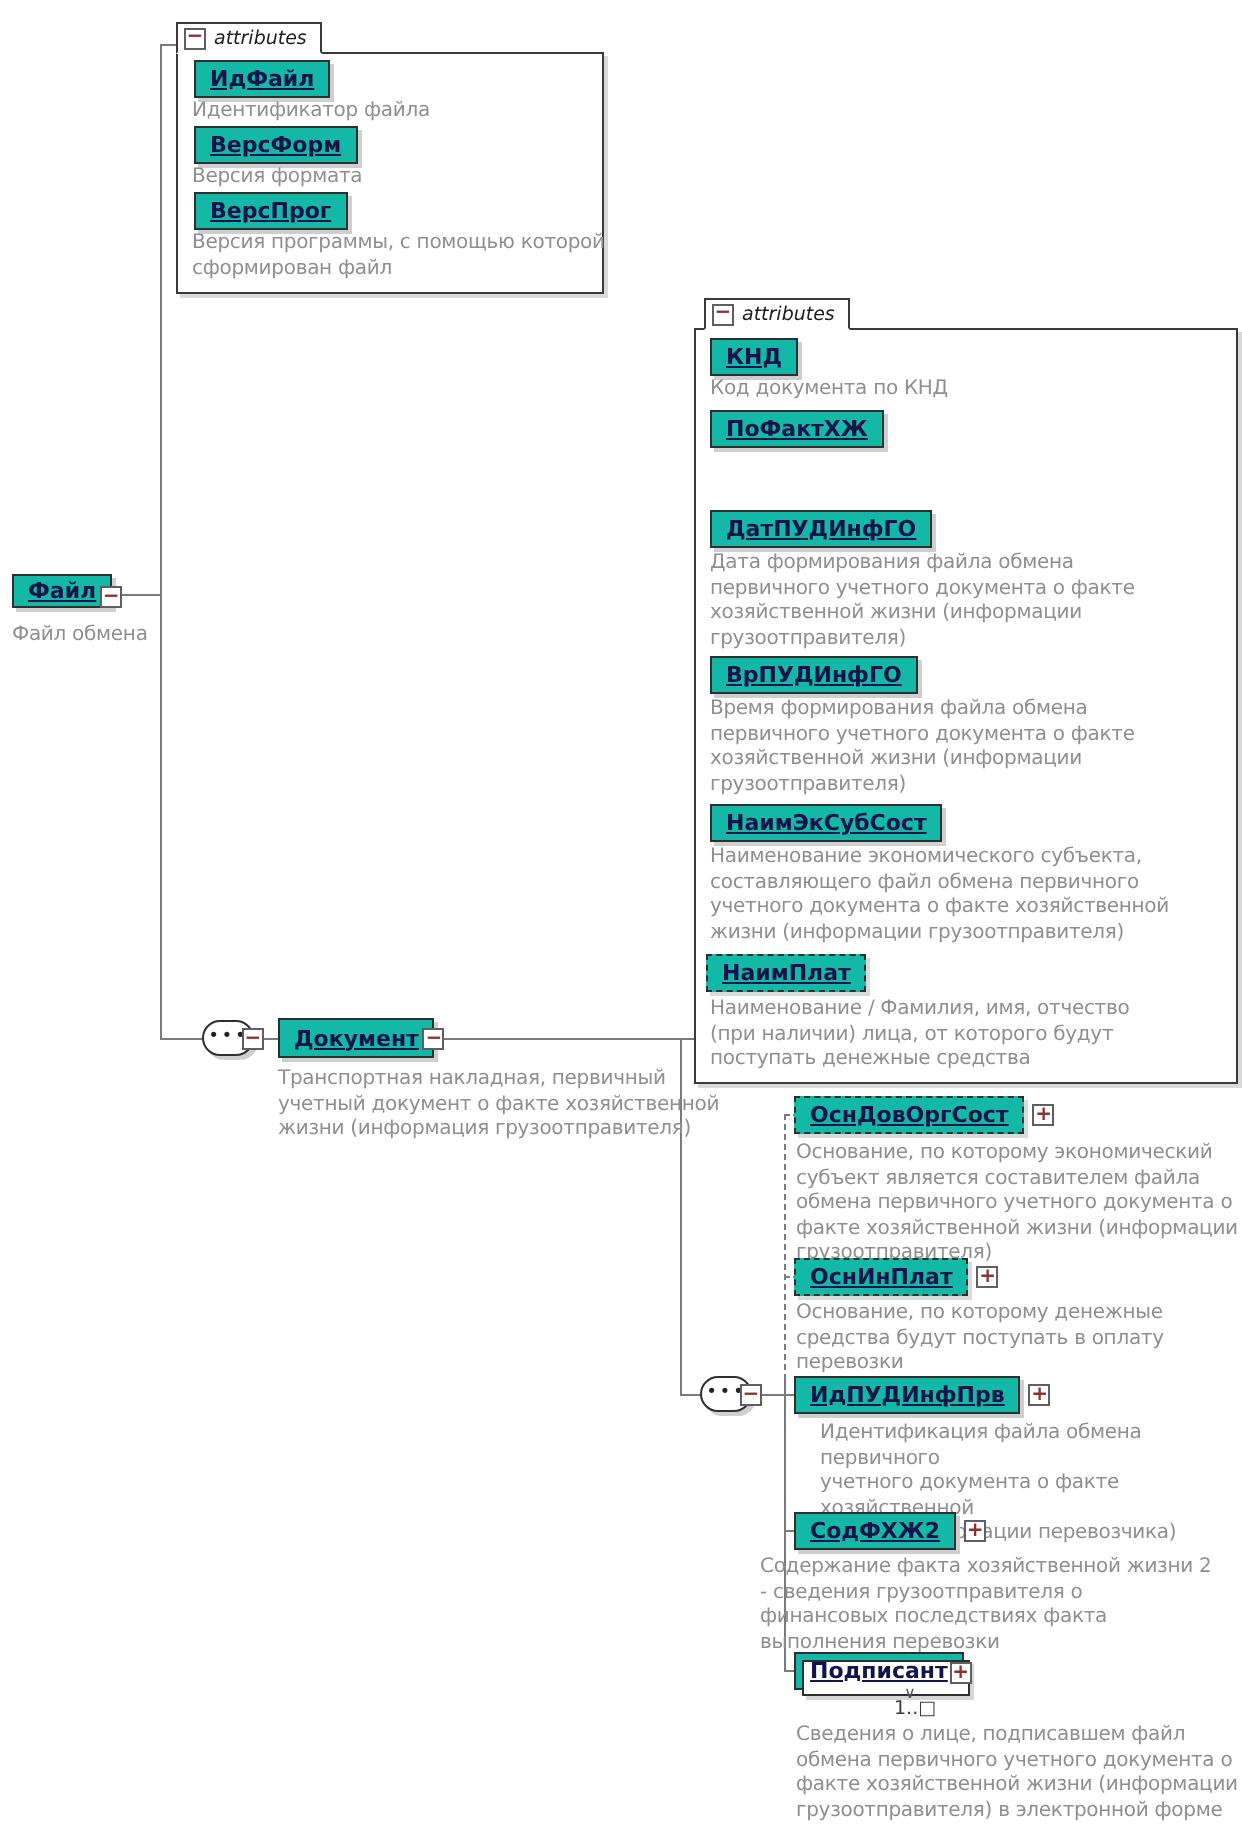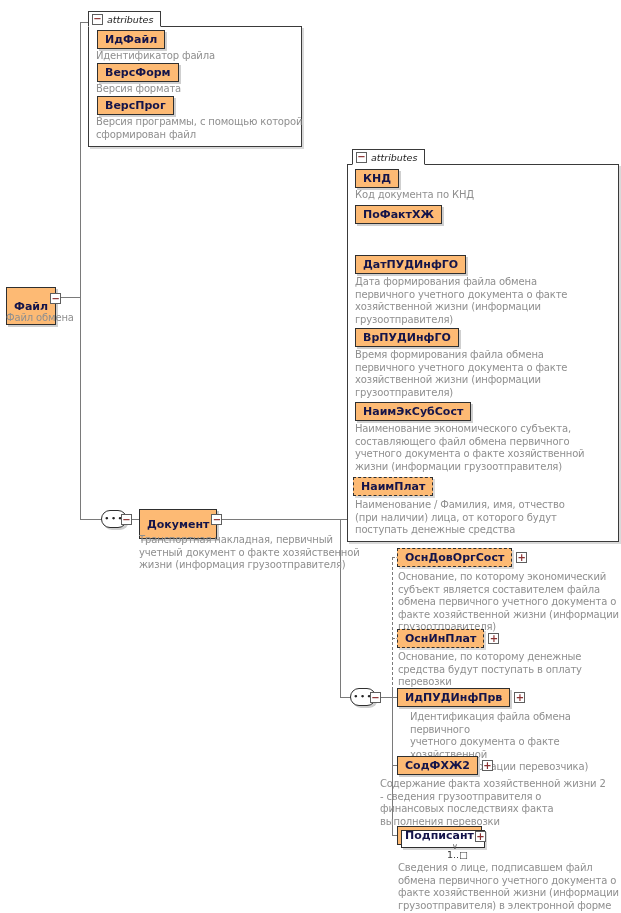--- a/index.html
+++ b/index.html
@@ -11,24 +11,24 @@
   .hl.d{border-top-style:dashed;}
   .vl.d{border-left-style:dashed;}
   
   .attrbox{position:absolute;border:1px solid #3a3a3a;background:#fff;
            box-shadow:2px 2px 0 #d9d9d9;z-index:2;}
   .attrtab{position:absolute;border:1px solid #3a3a3a;border-bottom:1px solid #fff;
            background:#fff;z-index:4;height:16px;box-sizing:border-box;
            display:flex;align-items:center;gap:4px;padding:0 7px 0 3px;
            font-style:italic;font-size:9.5px;color:#1c1c1c;}
   
-  .ebox{position:absolute;border:1px solid #2f2f2f;background:#fdba74;
+  .ebox{position:absolute;border:1px solid #2f2f2f;background:#14b8a6;
         box-shadow:2px 2px 0 #cfcfcf;z-index:3;height:19px;box-sizing:border-box;
         display:inline-flex;align-items:center;padding:0 7px;white-space:nowrap;
-        font-weight:bold;font-size:11px;color:#14144a;}
+        font-weight:bold;font-size:11px;color:#14144a;text-decoration:underline;}
   .ebox.dashed{border-style:dashed;box-shadow:2px 2px 0 #dadada;}
   .ebox .lbl{pointer-events:none;}
   
   .multi::before{content:"";position:absolute;left:3px;top:3px;right:-4px;bottom:-4px;
         border:1px solid #2f2f2f;background:#fff;z-index:-1;box-shadow:2px 2px 0 #d6d6d6;}
   .multi{box-shadow:none;}
   
   .exp{position:absolute;width:11px;height:11px;box-sizing:border-box;
        border:1px solid #5f5f5f;background:#fff;z-index:5;
        display:flex;align-items:center;justify-content:center;
@@ -79,32 +79,32 @@
   <div class="ebox" style="left:97px;top:63px;">
     <span class="lbl">ВерсФорм</span>
   </div>
   <div class="ann" style="left:96px;top:83px;">Версия формата</div>
   <div class="ebox" style="left:97px;top:96px;">
     <span class="lbl">ВерсПрог</span>
   </div>
   <div class="ann" style="left:96px;top:116px;">Версия программы, с помощью которой
 сформирован файл</div>
 
-  <div class="ebox" style="left:6px;top:287px;height:38px;">
+  <div class="ebox" style="left:6px;top:287px;height:17px;">
     <span class="lbl">Файл</span>
     <span class="exp att" style="top:5px;">−</span>
   </div>
   <div class="ann" style="left:6px;top:312px;">Файл обмена</div>
 
   <div class="oval" style="left:101px;top:510px;">
     <span class="dots">∙∙∙</span>
     <span class="exp att" style="top:3px;">−</span>
   </div>
 
-  <div class="ebox" style="left:139px;top:509px;height:30px;">
+  <div class="ebox" style="left:139px;top:509px;height:20px;">
     <span class="lbl">Документ</span>
     <span class="exp att" style="top:4px;">−</span>
   </div>
   <div class="ann" style="left:139px;top:534px;">Транспортная накладная, первичный
 учетный документ о факте хозяйственной
 жизни (информация грузоотправителя)</div>
 
   <div class="attrbox" style="left:347px;top:164px;width:270px;height:376px;"></div>
   <div class="attrtab" style="left:352px;top:149px;">
     <span class="exp intab">−</span>

